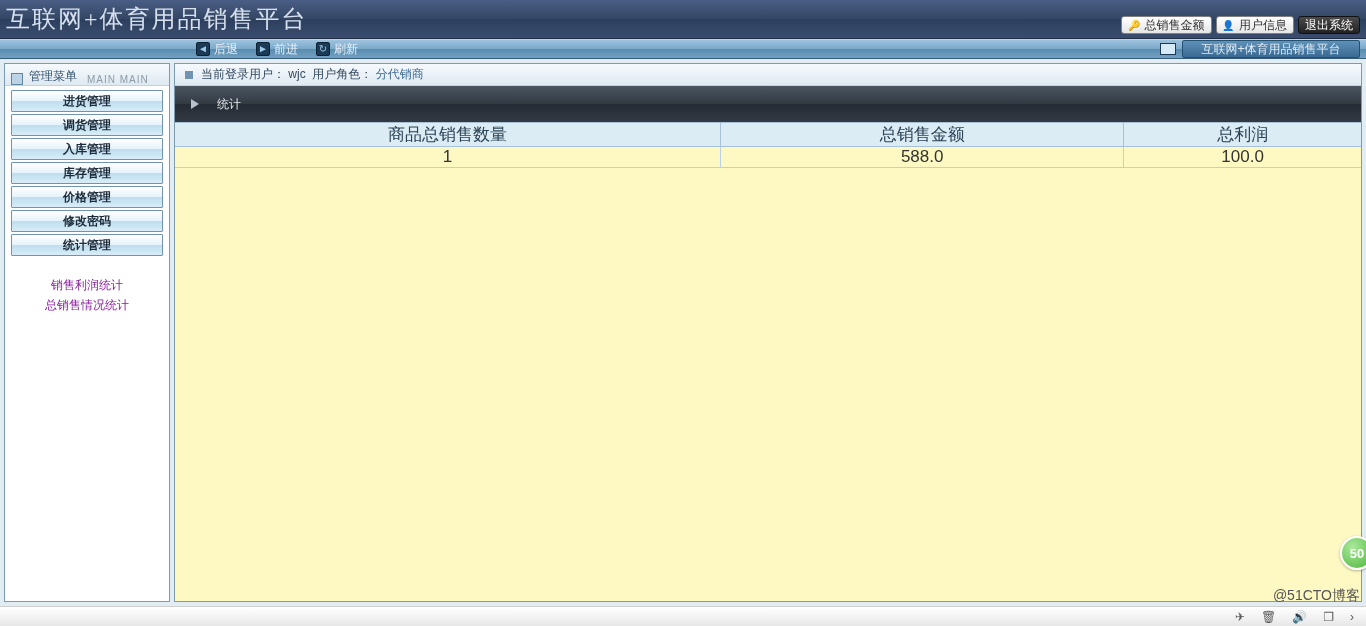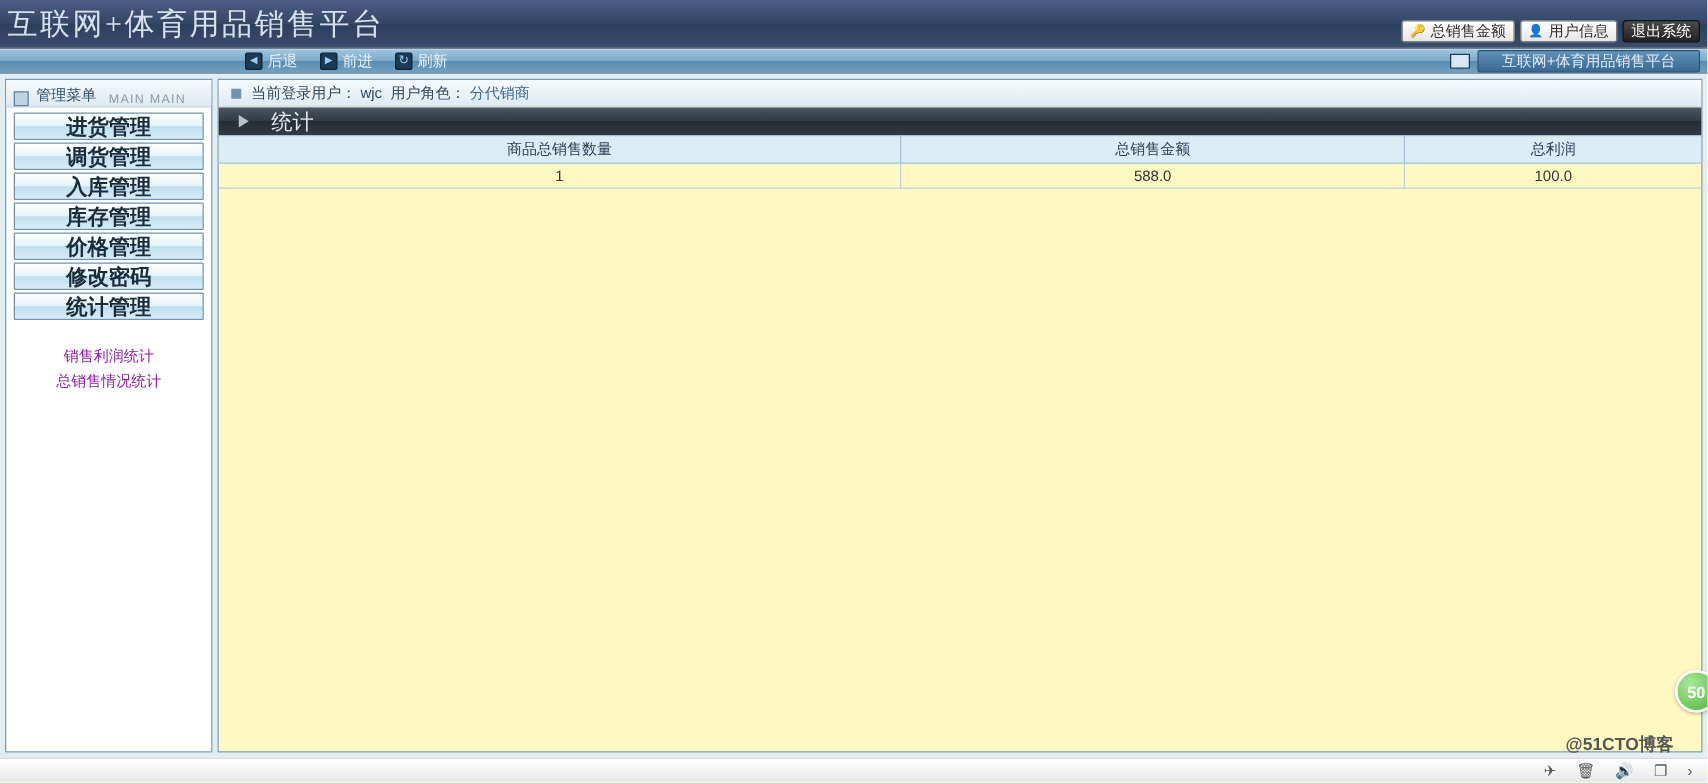--- a/index.html
+++ b/index.html
@@ -121,21 +121,21 @@
   .menu-list { padding: 0 6px; padding-top:2px;}
   .menu-btn {
     height: 22px;
     margin-top: 2px;
     border: 1px solid #6f93b0;
     background: linear-gradient(to bottom, #ffffff 0%, #e6f3fb 48%, #c0deef 52%, #d8ecf8 100%);
     color: #1b2b3a;
     font-weight: bold;
     display: flex; align-items:center; justify-content:center;
     cursor: pointer;
-    font-size: 17px;
+    font-size: 12px;
     border-radius: 1px;
   }
   .sub-links { padding-top: 6px; margin-top: 13px; }
   .sub-link {
     display:block; text-align:center; color:#8a1d9e; height:20px;
     line-height:20px; cursor:pointer; font-size:12px;
   }
 
   
   .main {
@@ -150,31 +150,31 @@
     height: 22px;
     background: linear-gradient(to bottom, #f6fafe, #dfe9f1);
     border-bottom: 1px solid #c2d2df;
     display: flex; align-items:center; gap:8px; padding:0 10px;
     color:#33495e; font-size:12px;
   }
   .main-head .sq { width:8px; height:8px; background:#6f93b0; display:inline-block; }
   .main-head .role { color:#3c6a92; }
 
   .band {
-    height: 22px;
+    height: 36px;
     background: linear-gradient(to bottom, #4b5560 0%, #333a44 49%, #252b33 50%, #333a44 100%);
     color: #e4e8ec;
     display:flex; align-items:center; gap:18px; padding-left:16px;
-    font-size:17px;
+    font-size:12px;
   }
   .band .play {
     width:0; height:0; border-left:8px solid #b8c2cc; border-top:5px solid transparent; border-bottom:5px solid transparent;
   }
 
-  .data-table { width: 100%; border-collapse: collapse; font-size:12px; }
+  .data-table { width: 100%; border-collapse: collapse; font-size:17px; }
   .data-table th {
     background: #dcecf5;
     border: 1px solid #a7c2d6;
     height: 22px;
     color:#2b4255;
     font-weight: normal;
     text-align: center;
   }
   .data-table td {
     border: 1px solid #bcd0dd;
@@ -188,22 +188,22 @@
   
   .sysbar {
     height: 20px;
     background: linear-gradient(to bottom, #ffffff, #e7e7e7);
     display:flex; align-items:center; justify-content:flex-end;
     gap:16px; padding-right:12px; color:#666; font-size:12px;
     border-top:1px solid #cfcfcf;
   }
   .sysbar .sico { cursor:pointer; color:#5a5a5a; }
   .watermark {
-    position:absolute; right:27px; bottom:1px; color:#555; font-size:14px;
-    font-family: "Microsoft YaHei", sans-serif; font-weight:700; pointer-events:none;
+    position:absolute; right:6px; bottom:1px; color:#555; font-size:14px;
+    font-family: "Microsoft YaHei", sans-serif; font-weight:400; pointer-events:none;
   }
 
   .badge76 {
     position:absolute; right:-8px; bottom:36px;
     width:34px; height:34px; border-radius:50%;
     background: radial-gradient(circle at 35% 30%, #a8e89a, #4fb53a);
     border:2px solid #fff; box-shadow:0 1px 3px rgba(0,0,0,.3);
     display:flex; align-items:center; justify-content:center;
     color:#fff; font-weight:bold; font-size:13px;
   }

